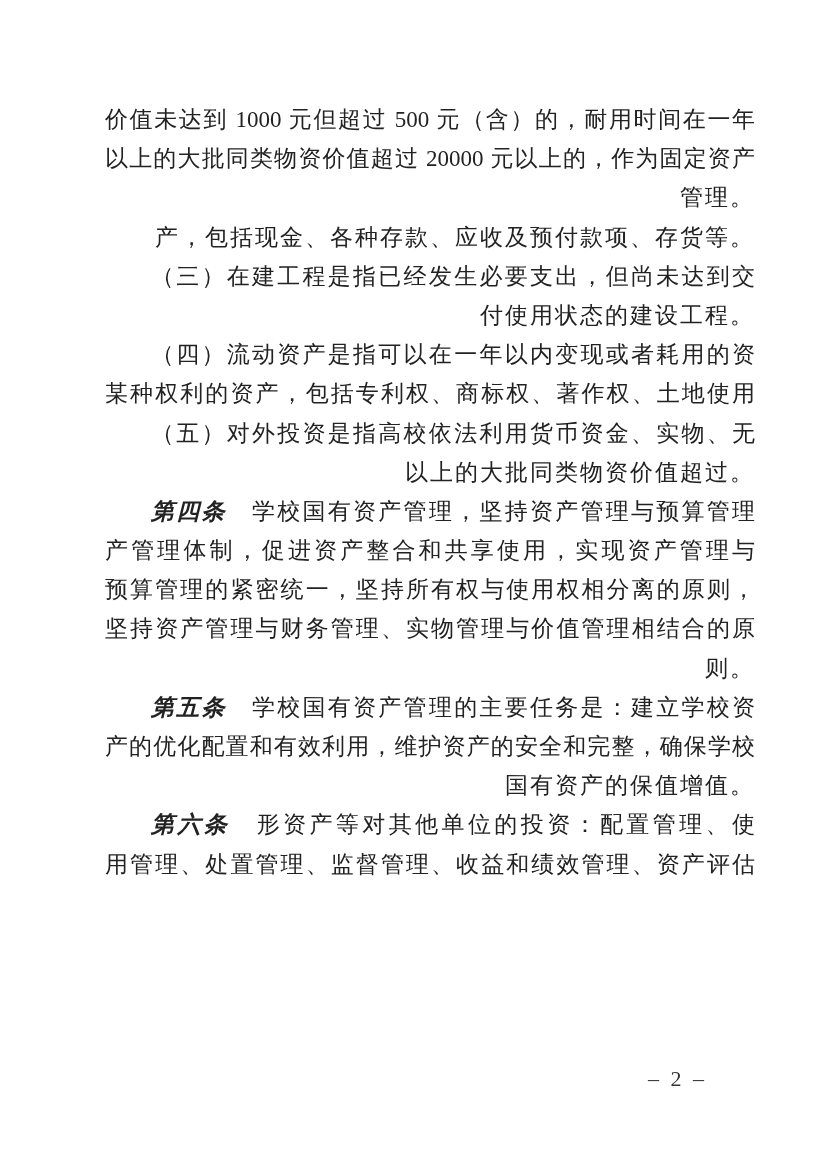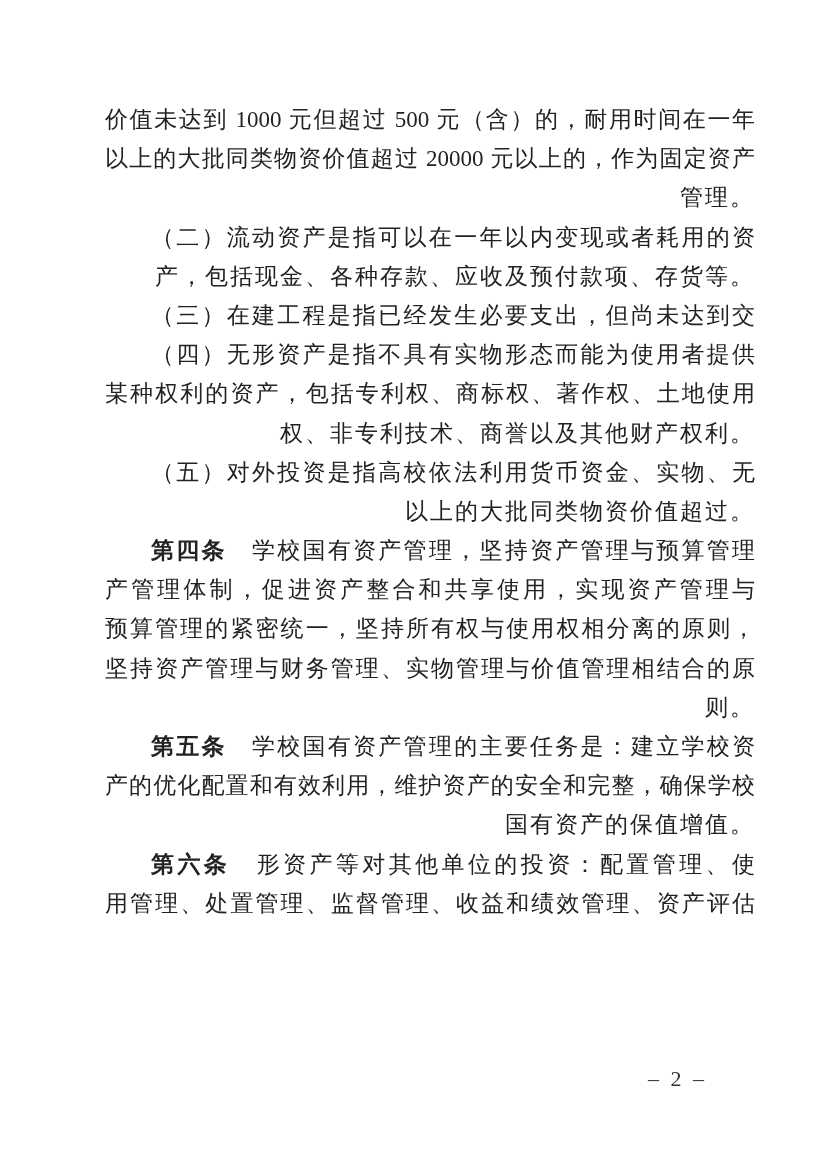--- a/index.html
+++ b/index.html
@@ -39,46 +39,46 @@
   .line.fill {
     letter-spacing: normal;
     text-align: justify;
     text-align-last: justify;
   }
   .line.indent {
     text-indent: 2em;
   }
   .line .bold {
     font-weight: 700;
+    font-style: italic;
   }
   .page-number {
     position: absolute;
     left: 648px;
     top: 1066px;
     font-size: 22px;
     line-height: 26px;
     letter-spacing: 3px;
     color: #333333;
     white-space: pre;
   }
 </style>
 </head>
 <body>
 
 <div class="page">
   <div class="doc-body">
       <div class="line fill"><span class="">价值未达到 1000 元但超过 500 元（含）的，耐用时间在一年</span></div>
       <div class="line fill"><span class="">以上的大批同类物资价值超过 20000 元以上的，作为固定资产</span></div>
       <div class="line"><span class="">管理。</span></div>
-      <div class="line fill indent"><span class="">（二）流动资产是指可以在一年以内变现或者耗用的资</span></div>
       <div class="line"><span class="">产，包括现金、各种存款、应收及预付款项、存货等。</span></div>
       <div class="line fill indent"><span class="">（三）在建工程是指已经发生必要支出，但尚未达到交</span></div>
-      <div class="line fill indent"><span class="">（四）无形资产是指不具有实物形态而能为使用者提供</span></div>
+      <div class="line"><span class="">付使用状态的建设工程。</span></div>
+      <div class="line fill indent"><span class="">（四）流动资产是指可以在一年以内变现或者耗用的资</span></div>
       <div class="line fill"><span class="">某种权利的资产，包括专利权、商标权、著作权、土地使用</span></div>
-      <div class="line"><span class="">权、非专利技术、商誉以及其他财产权利。</span></div>
       <div class="line fill indent"><span class="">（五）对外投资是指高校依法利用货币资金、实物、无</span></div>
       <div class="line"><span class="">以上的大批同类物资价值超过。</span></div>
       <div class="line fill indent"><span class="bold">第四条</span><span class="">　学校国有资产管理，坚持资产管理与预算管理</span></div>
       <div class="line fill"><span class="">产管理体制，促进资产整合和共享使用，实现资产管理与</span></div>
       <div class="line fill"><span class="">预算管理的紧密统一，坚持所有权与使用权相分离的原则，</span></div>
       <div class="line fill"><span class="">坚持资产管理与财务管理、实物管理与价值管理相结合的原</span></div>
       <div class="line"><span class="">则。</span></div>
       <div class="line fill indent"><span class="bold">第五条</span><span class="">　学校国有资产管理的主要任务是：建立学校资</span></div>
       <div class="line fill"><span class="">产的优化配置和有效利用，维护资产的安全和完整，确保学校</span></div>
       <div class="line"><span class="">国有资产的保值增值。</span></div>

